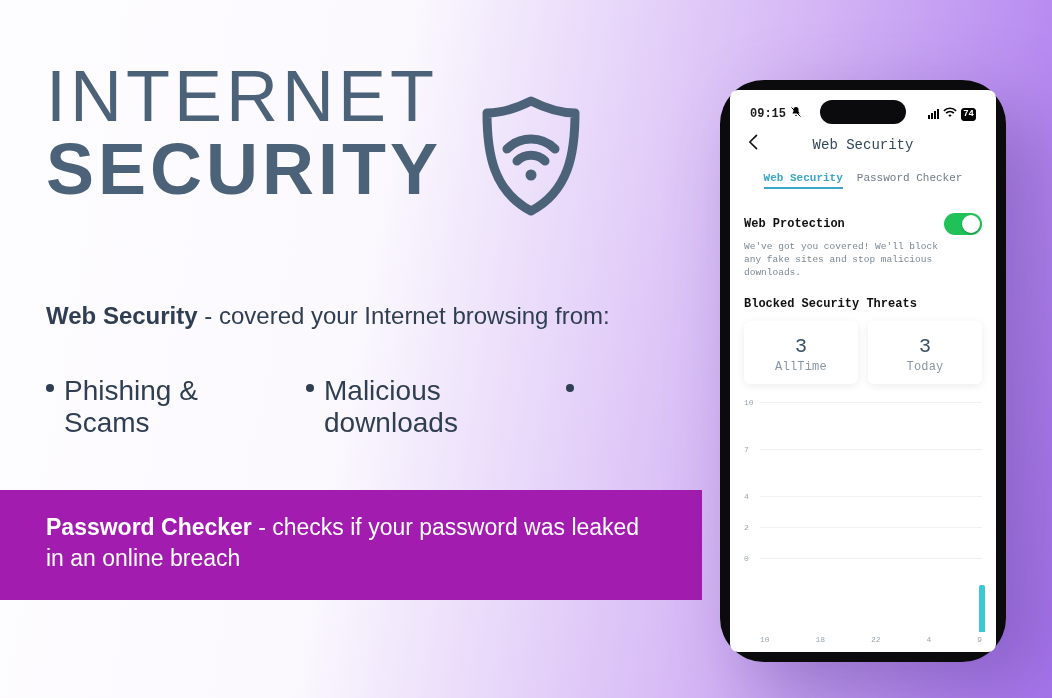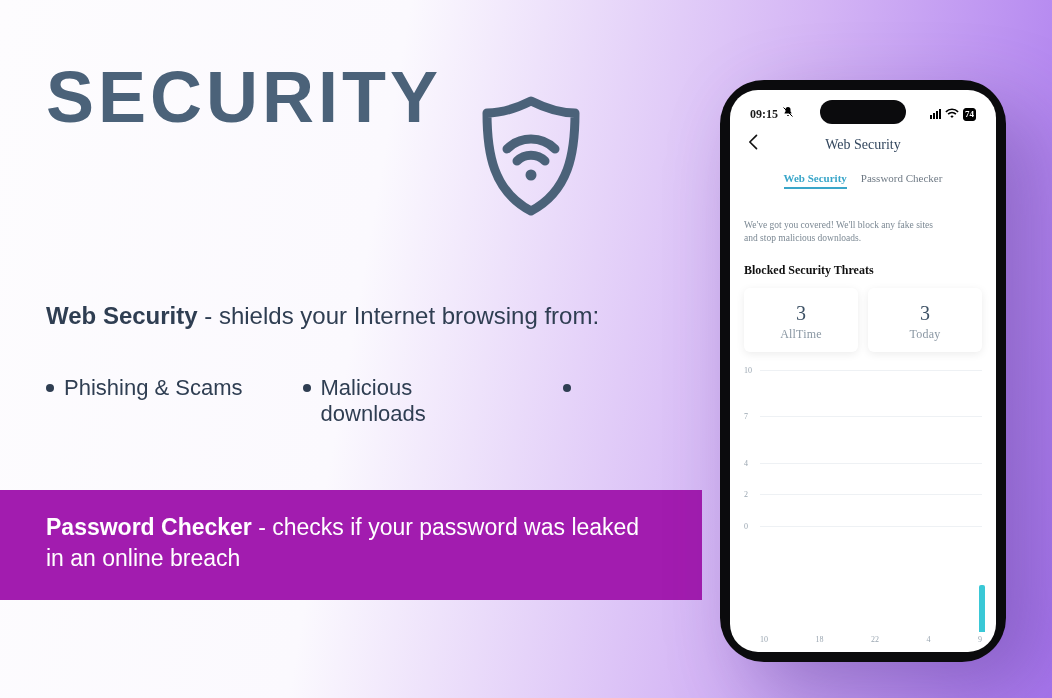--- a/index.html
+++ b/index.html
@@ -38,21 +38,21 @@
   .feature-block b { font-weight: 700; }
 
   .bullets {
     position: absolute;
     left: 46px;
     top: 375px;
     width: 640px;
     display: flex;
     gap: 60px;
     color: #2f3e52;
-    font-size: 22px;
+    font-size: 28px;
   }
   .bullets .col { display: flex; align-items: flex-start; gap: 10px; max-width: 200px; }
   .dot { width: 8px; height: 8px; background:#2f3e52; border-radius:50%; margin-top: 9px; flex: none; }
 
   .pwband {
     position: absolute;
     left: 0;
     top: 490px;
     width: 702px;
     background: #a21caf;
@@ -74,24 +74,24 @@
   }
   .phone-body {
     width: 100%; height: 100%;
     background: #0b0b0d;
     border-radius: 44px;
     padding: 10px;
   }
   .phone-screen {
     width: 100%; height: 100%;
     background: #ffffff;
-    border-radius: 28px;
+    border-radius: 8px;
     position: relative;
     overflow: hidden;
-    font-family: Liberation Serif, serif;
+    font-family: Liberation Mono, monospace;
     color: #1b1b1b;
   }
   .notch {
     position: absolute;
     top: 10px; left: 50%; transform: translateX(-50%);
     width: 86px; height: 24px;
     background: #0b0b0d;
     border-radius: 14px;
     z-index: 10;
   }
@@ -182,34 +182,35 @@
     width: 6px;
     background:#3ac8d6;
     bottom: 12px;
     border-radius: 2px 2px 0 0;
   }
 </style>
 </head>
 <body>
 
 <div class="headline">
+  <div class="thin">INTERNET</div>
   <div class="bold">SECURITY</div>
 </div>
 
 <div class="shield-icon">
   <svg width="112" height="122" viewBox="0 0 112 122">
     <path d="M56 6 C40 14 26 18 12 18 C12 58 18 96 56 116 C94 96 100 58 100 18 C86 18 72 14 56 6 Z" fill="none" stroke="#4b6279" stroke-width="9" stroke-linejoin="round"></path>
     <path d="M32 54 a34 34 0 0 1 48 0" fill="none" stroke="#4b6279" stroke-width="9" stroke-linecap="round"></path>
     <path d="M42 66 a20 20 0 0 1 28 0" fill="none" stroke="#4b6279" stroke-width="9" stroke-linecap="round"></path>
     <circle cx="56" cy="80" r="5.5" fill="#4b6279"></circle>
   </svg>
 </div>
 
 <div class="feature-block">
-  <b>Web Security</b><span> - shields your Internet browsing from:</span>
+  <b>Web Security</b><span> - covered your Internet browsing from:</span>
 </div>
 
 <div class="bullets">
   <div class="col">
       <span class="dot"></span>
       <span>Phishing &amp; Scams</span>
     </div>
   <div class="col">
       <span class="dot"></span>
       <span>Malicious downloads</span>
@@ -263,20 +264,24 @@
           </span>
           <span class="app-title">Web Security</span>
         </div>
 
         <div class="tabs">
           <span class="tab active">Web Security</span>
           <span class="tab">Password Checker</span>
         </div>
 
         <div class="section">
+          <div class="row">
+            <h4>Web Protection</h4>
+            <div class="toggle"></div>
+          </div>
           <p>We've got you covered! We'll block any fake sites and stop malicious downloads.</p>
         </div>
 
         <div class="section" style="margin-top:18px">
           <h4>Blocked Security Threats</h4>
           <div class="cards">
             <div class="card">
               <div class="num">3</div>
               <div class="cap">AllTime</div>
             </div>

